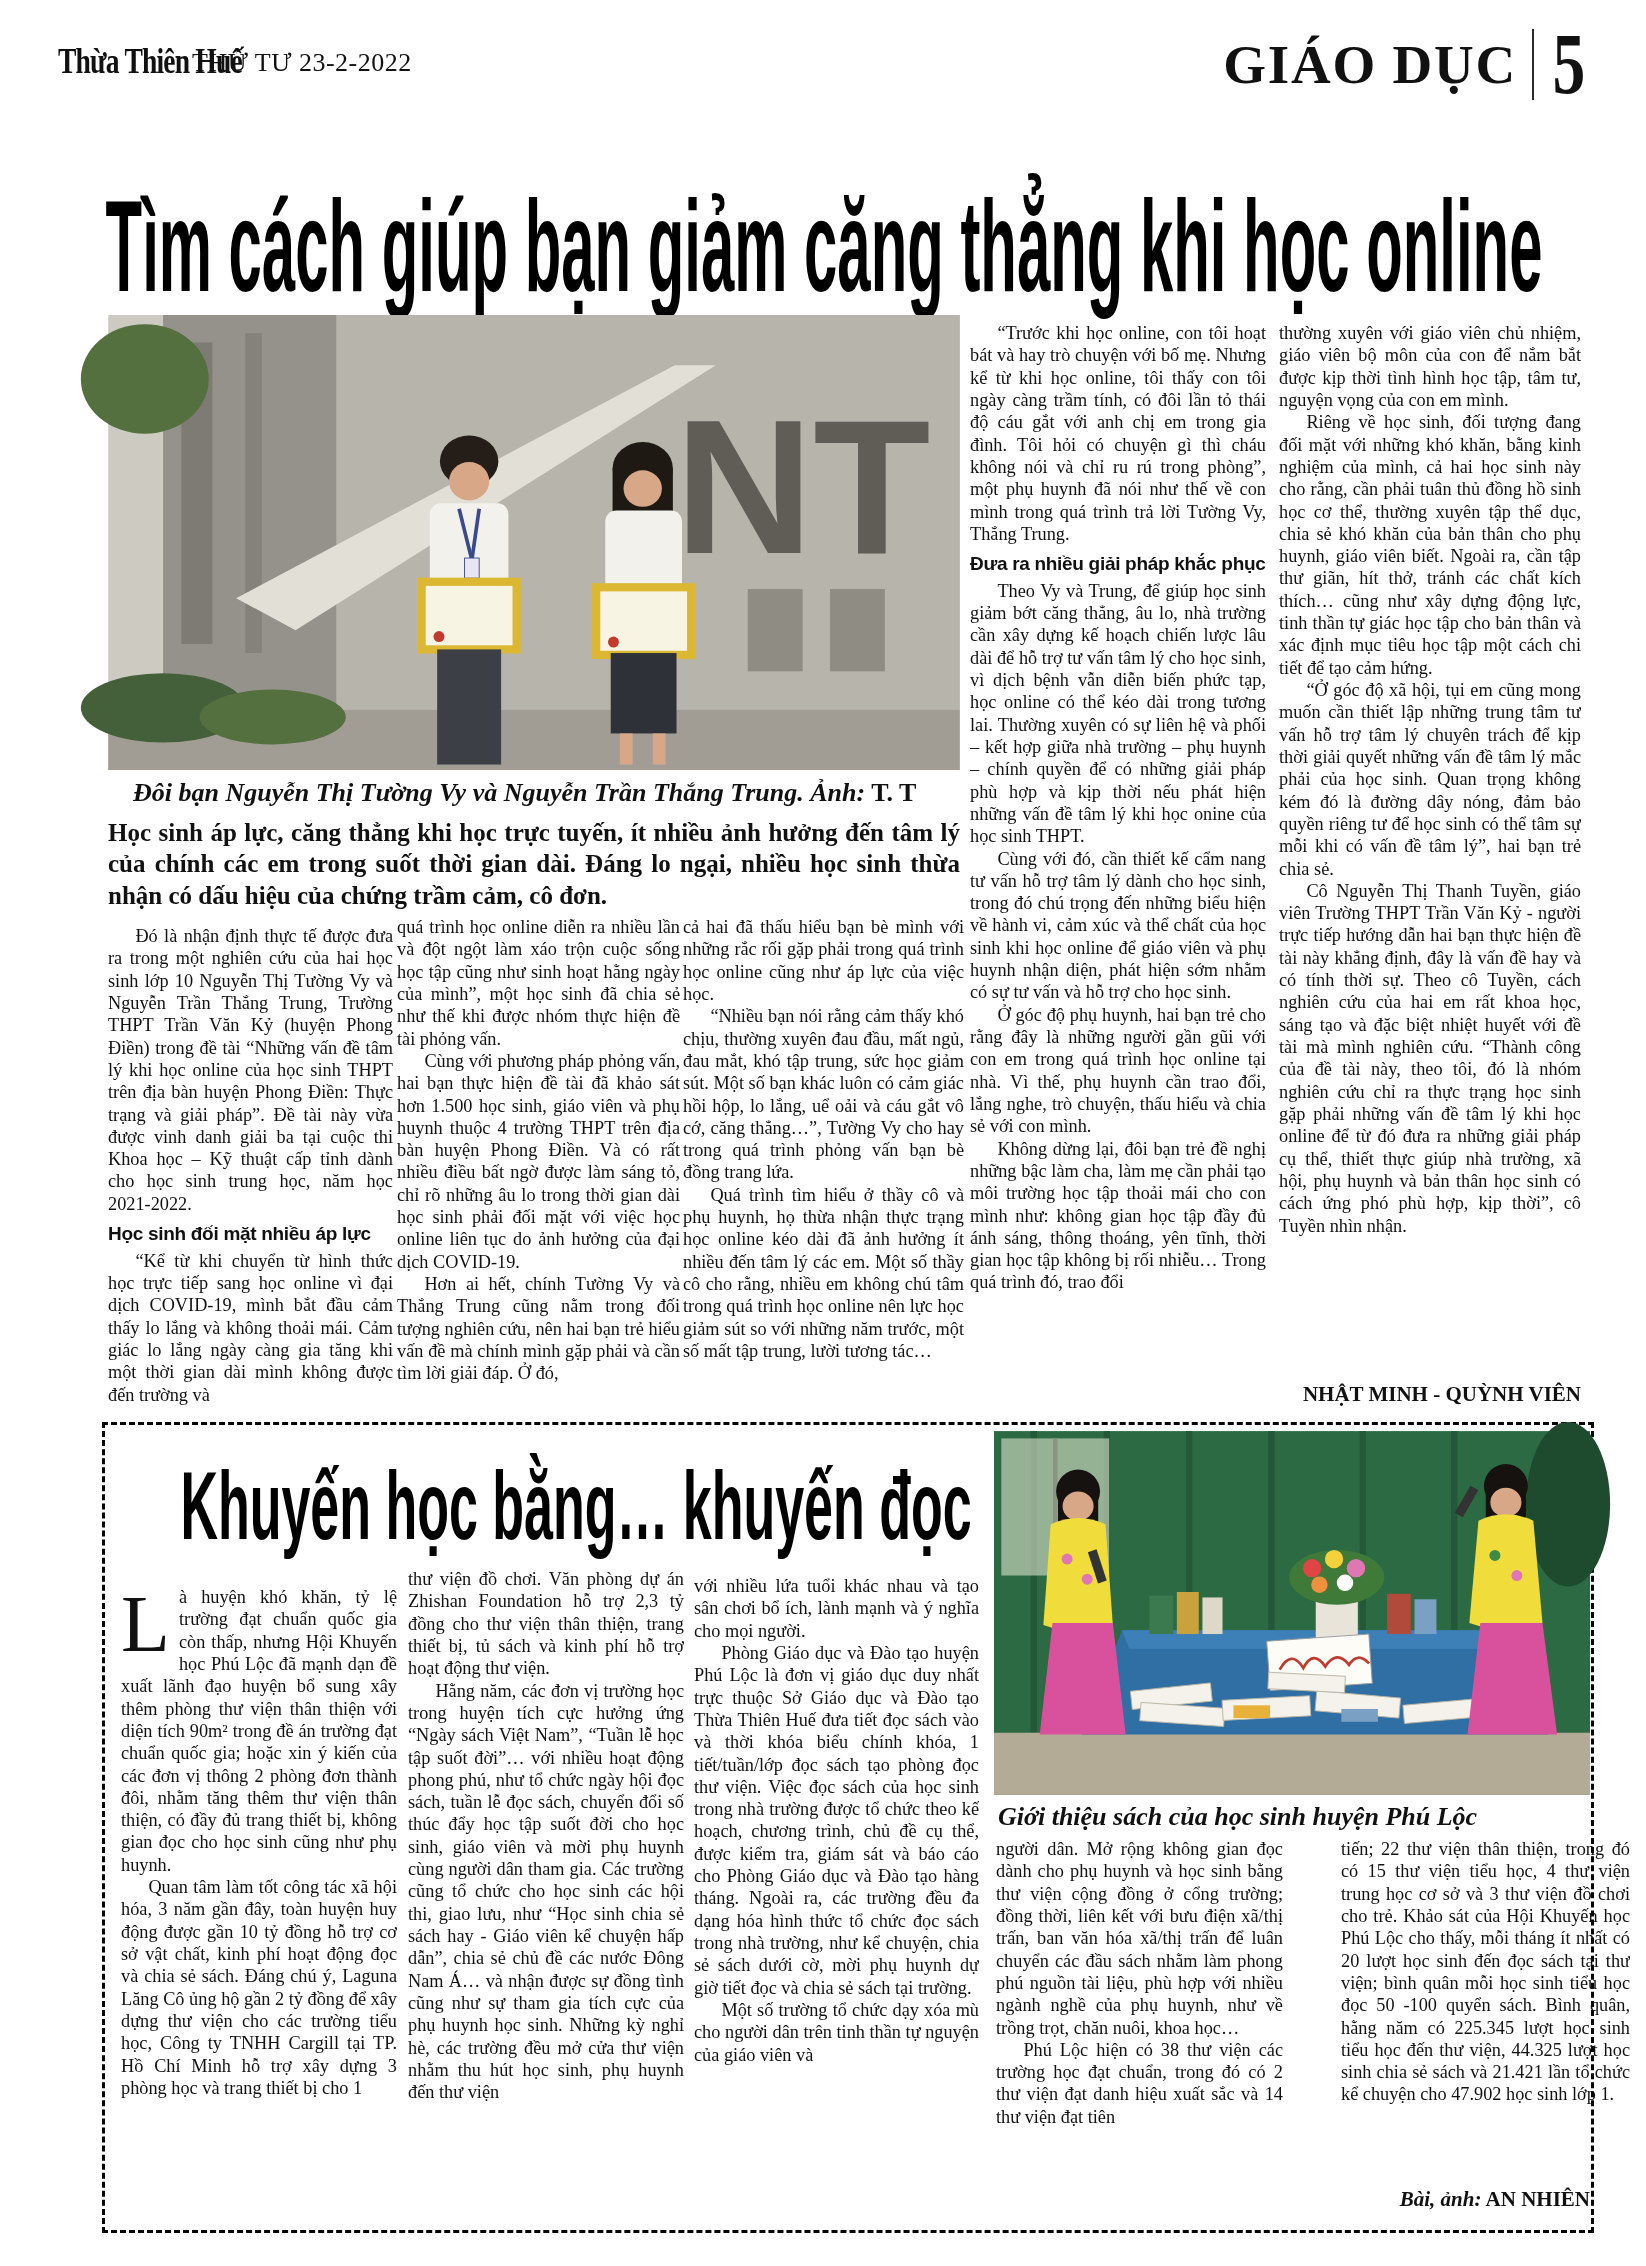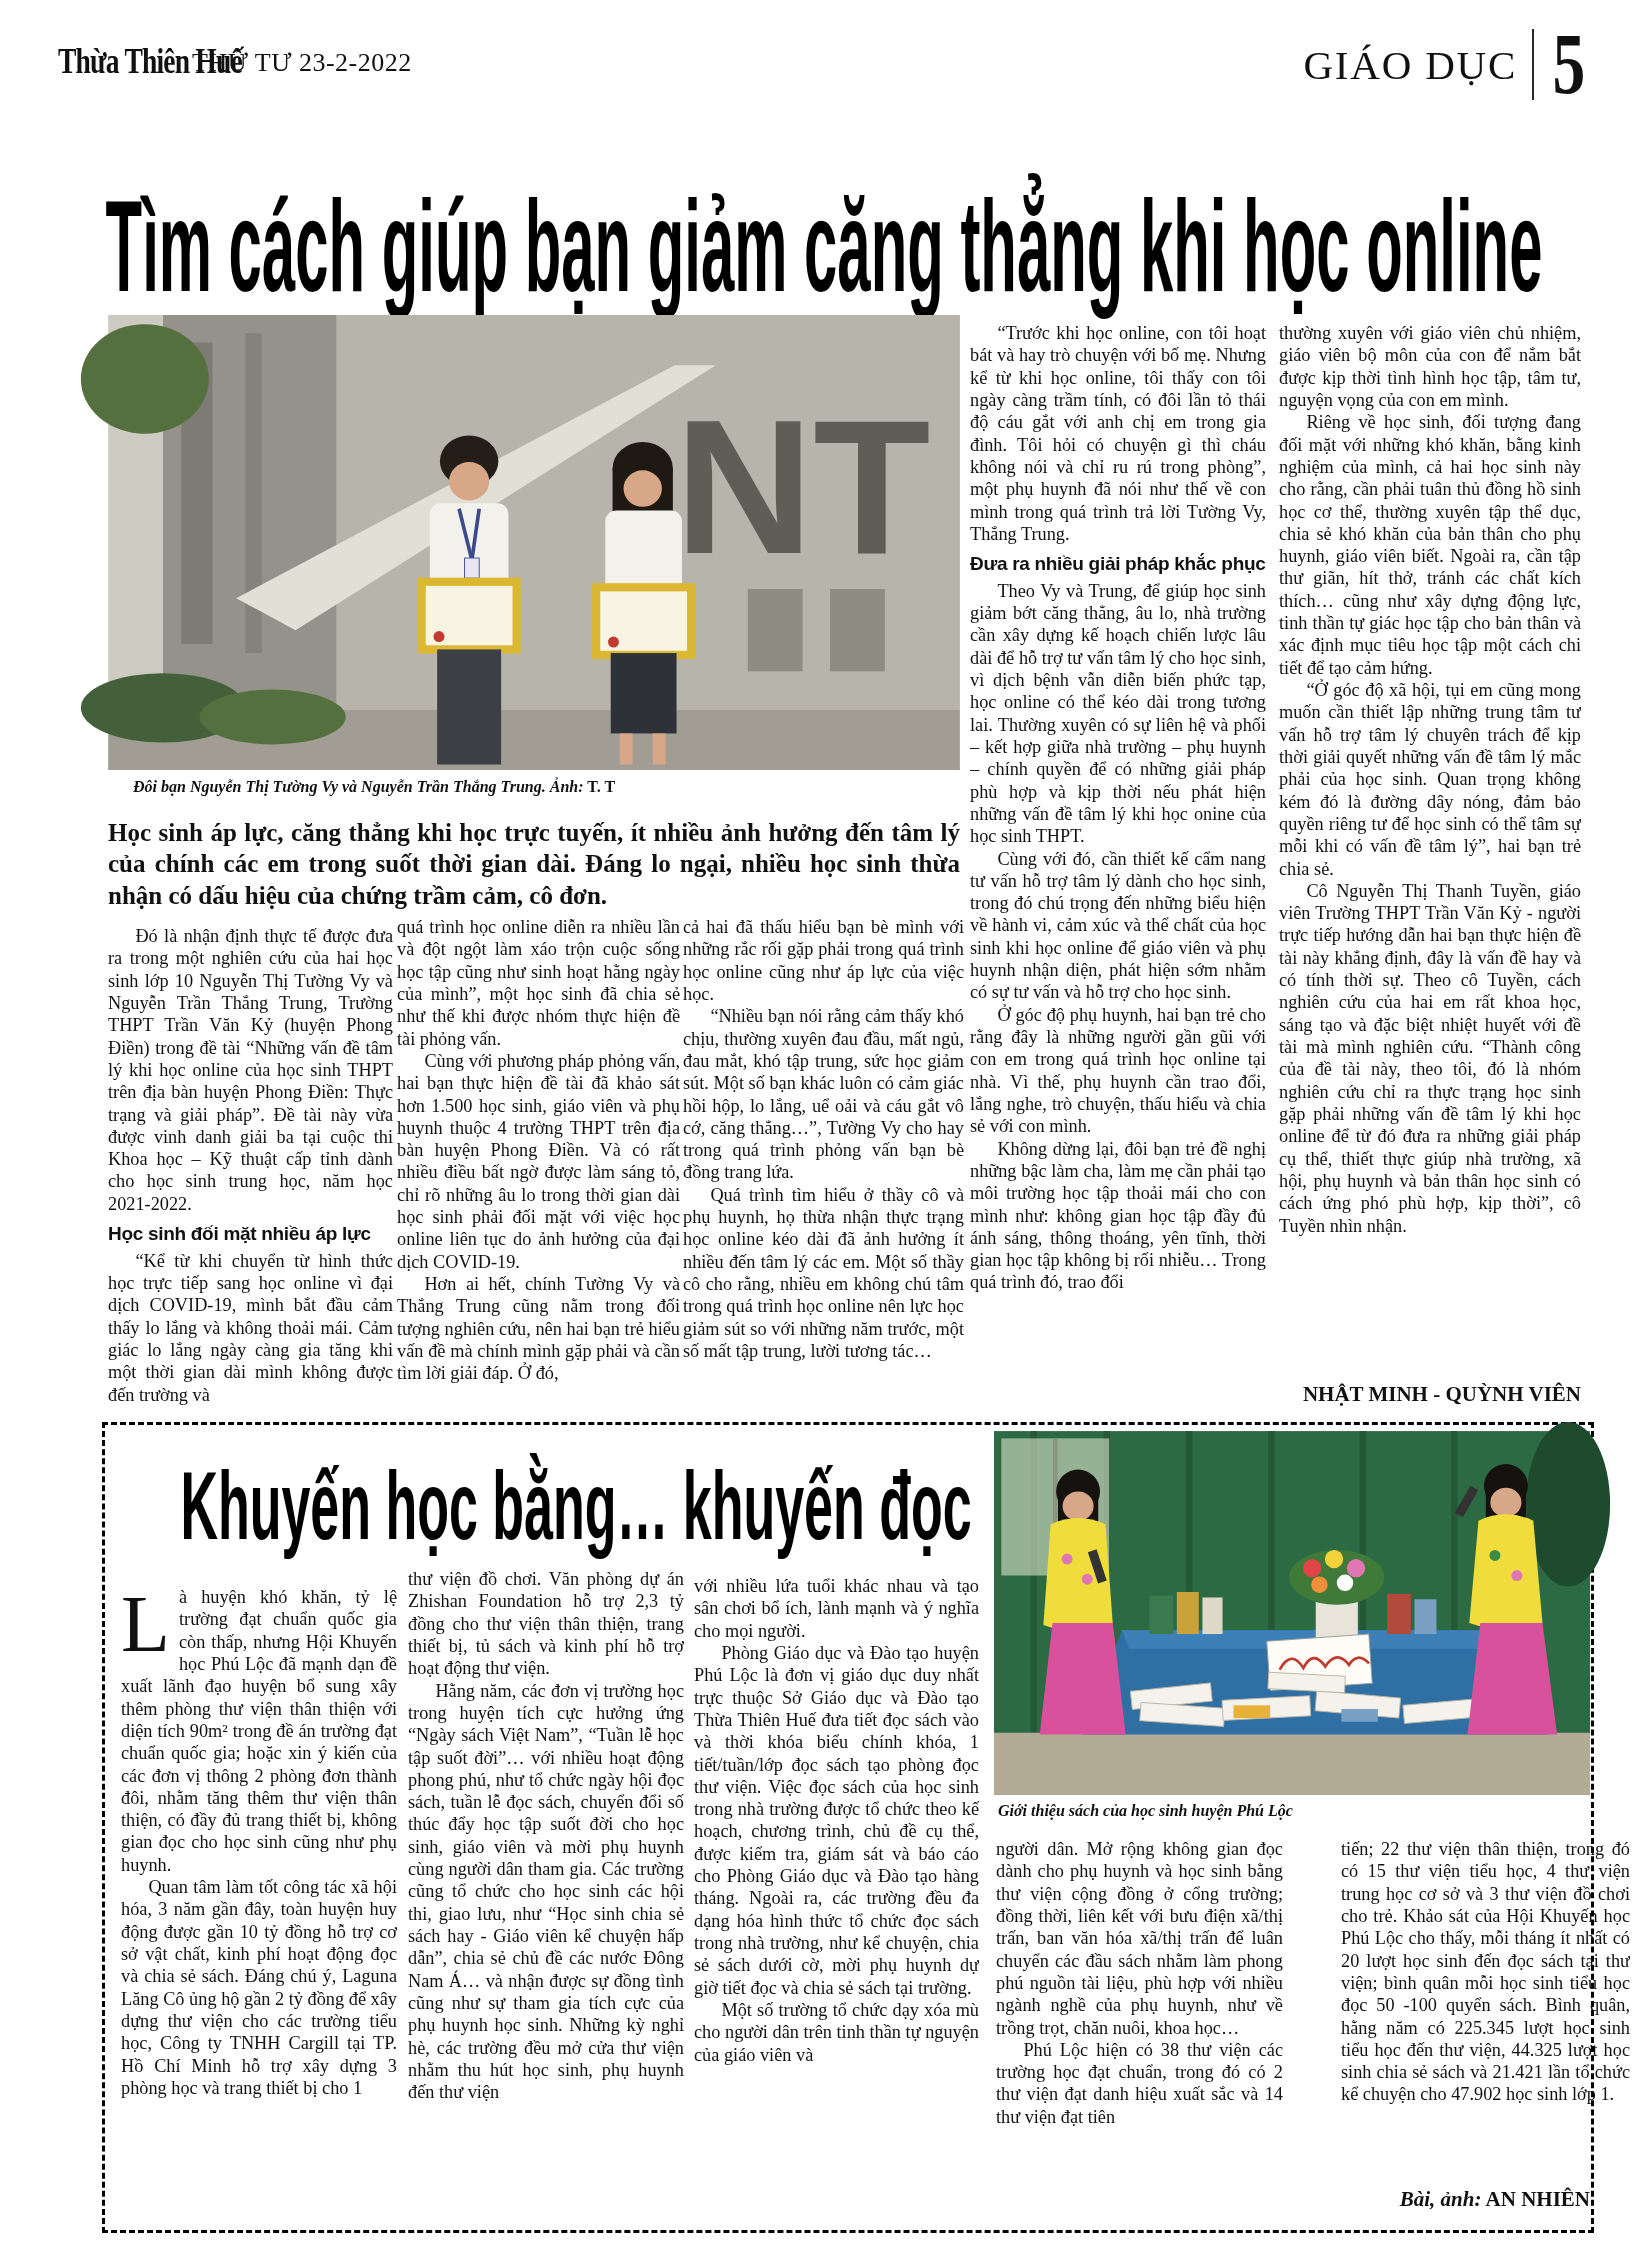--- a/index.html
+++ b/index.html
@@ -6,37 +6,37 @@
   .page{position:relative;width:1647px;height:2267px;background:#fff;color:#111;
         font-family:"Liberation Serif","DejaVu Serif",serif;overflow:hidden;}
   .abs{position:absolute;}
   svg{overflow:visible;display:block;}
 
   
   .brand{position:absolute;left:58px;top:40px;font-weight:700;font-size:30px;
          letter-spacing:-0.9px;transform:scale(.92,1.22);transform-origin:left top;}
   .mast-date{position:absolute;left:192px;top:48px;font-size:26px;letter-spacing:0.5px;}
   .mast-right{position:absolute;right:58px;top:29px;display:flex;align-items:center;gap:14.6px;}
-  .section-label{font-size:41px;letter-spacing:1.8px;font-weight:400;}
+  .section-label{font-size:55px;letter-spacing:1.8px;font-weight:700;}
   .mast-divider{width:2.7px;height:71px;background:#2a2a2a;}
   .page-num{font-size:80px;font-weight:700;line-height:71px;
             transform:scale(.82,1.08);transform-origin:center;}
 
   
   .col{position:absolute;font-size:18.3px;line-height:1.22;text-align:justify;overflow:hidden;}
   .para{margin:0;text-indent:27.4px;}
   .para.cont{text-indent:0;}
   .para.drop{text-indent:0;}
   .subhead{font-family:"Liberation Sans","DejaVu Sans",sans-serif;font-weight:700;
            font-size:19px;line-height:1.15;margin:8.2px 0 4.6px;text-align:left;
            white-space:nowrap;letter-spacing:-0.3px;}
   .dropcap{float:left;font-size:80px;line-height:64px;padding:5.5px 9.1px 0 0;font-weight:400;}
 
   .lede{position:absolute;font-weight:700;font-size:25px;line-height:1.25;text-align:justify;}
-  .caption{position:absolute;font-size:16px;font-weight:700;}
+  .caption{position:absolute;font-size:26px;font-weight:700;}
   .cap-italic{font-style:italic;}
   .byline{position:absolute;font-weight:700;font-size:21px;text-align:right;}
   .byline .lbl{font-style:italic;}
 
   .feature-box{position:absolute;left:102px;top:1422px;width:1492px;height:811px;
                border:3.7px dashed #000;box-sizing:border-box;}
   .photo-frame{position:absolute;}
 </style>
 </head>
 <body>

